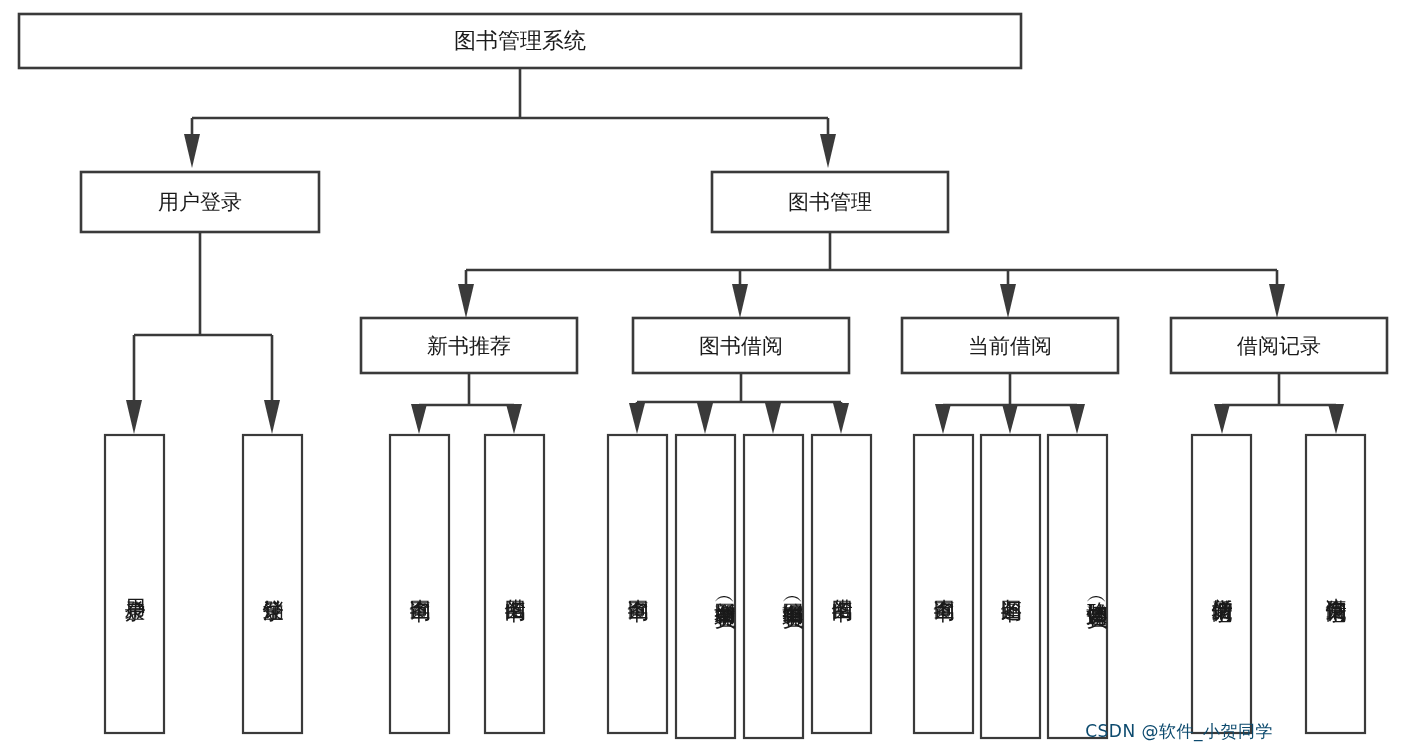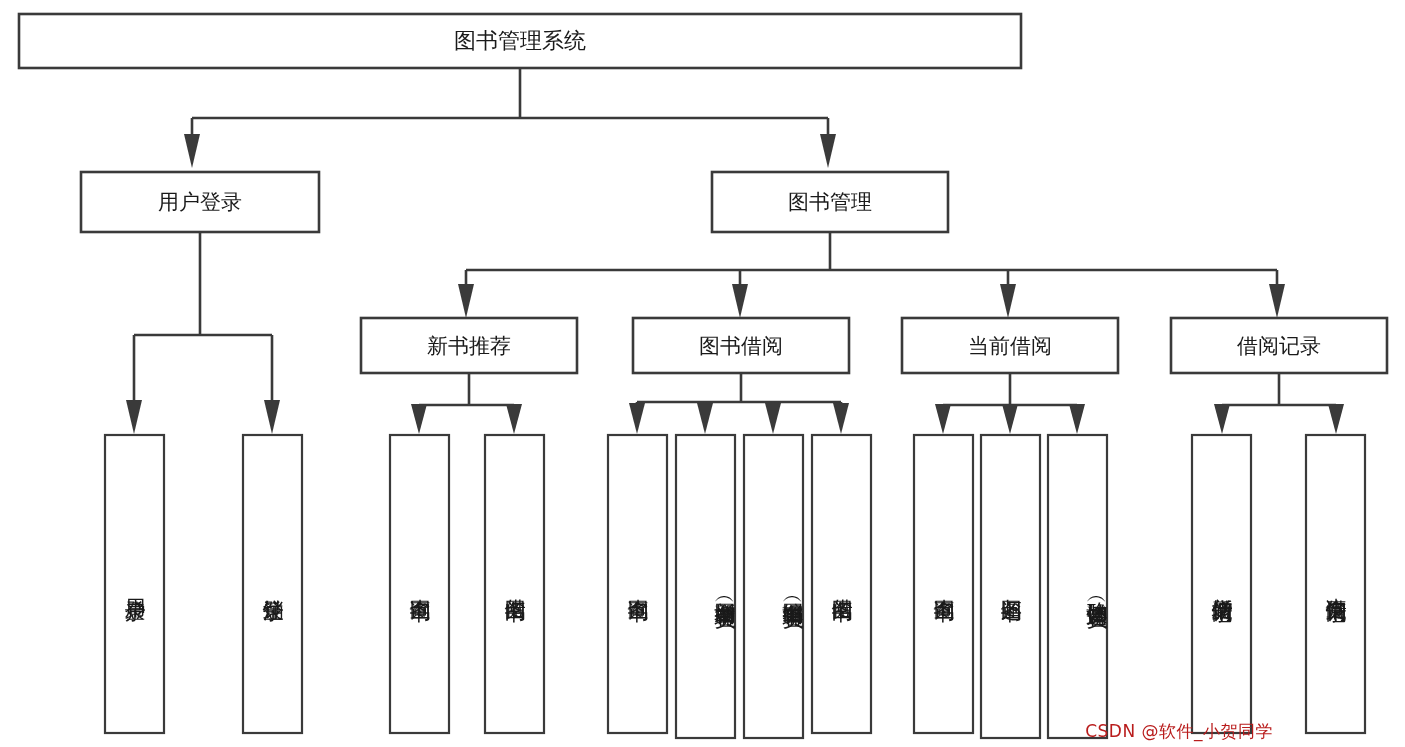--- a/index.html
+++ b/index.html
@@ -75,21 +75,21 @@
     white-space: nowrap;
     text-align: center;
     pointer-events: none;
   }
   #watermark {
     position: absolute;
     right: 8px;
     bottom: 4px;
     font-family: "DejaVu Sans", "Liberation Sans", sans-serif;
     font-size: 17px;
-    color: #b91c1c;
+    color: #0c4a6e;
     white-space: nowrap;
     letter-spacing: 0.5px;
   }
 </style>
 </head>
 <body>
 
 <div id="diagram-root">
 
   <svg id="flow-svg" viewBox="0 0 1405 747">

